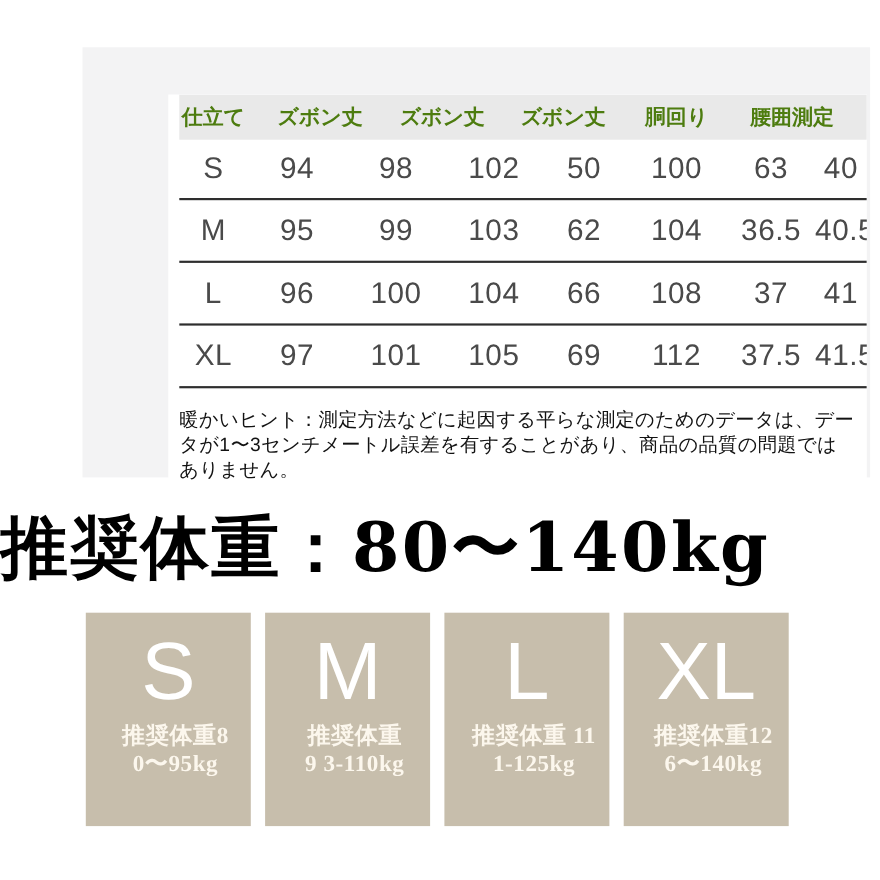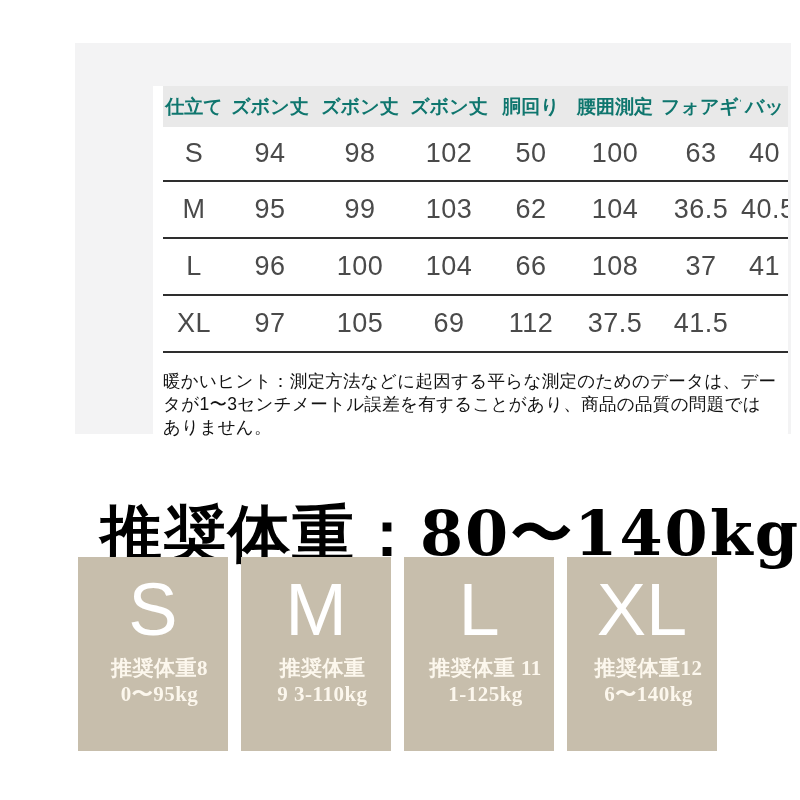--- a/index.html
+++ b/index.html
@@ -19,40 +19,40 @@
     background:#ffffff;border-radius:0 0 10px 10px;overflow:hidden;
   }
   .table-wrap{position:absolute;left:10px;top:0;width:625px;}
   .grid-row{
     display:grid;
     grid-template-columns:62px 90px 90px 88px 76px 92px 80px 47px;
     align-items:center;text-align:center;
   }
   .thead{
     height:41px;background:#e9e9e9;
-    font-size:19px;font-weight:600;color:#0f766e;
+    font-size:19px;font-weight:600;color:#4d7c0f;
     font-family:"Liberation Serif","DejaVu Serif",serif;
+    gap:21px;
   }
   .thead .cell{white-space:nowrap;overflow:hidden;}
   .trow{
     height:55px;border-bottom:2px solid #2e2e2e;
     font-size:27px;font-weight:300;color:#4a4a4a;letter-spacing:0.5px;
   }
   .trow.first{height:53px;}
   .note{
     position:absolute;left:10px;top:284px;width:614px;
     font-size:17.5px;line-height:23px;letter-spacing:0.3px;
     color:#121212;font-weight:500;
     font-family:Liberation Sans, sans-serif;
   }
   .weight-heading{
-    position:absolute;left:0;top:456px;width:800px;text-align:right;
+    position:absolute;left:0;top:456px;width:800px;text-align:left;
     font-size:62px;font-weight:700;color:#000000;letter-spacing:2px;
     font-family:"DejaVu Serif","Liberation Serif",serif;
-    margin-top:36px;
   }
   .cards{
     position:absolute;left:78px;top:557px;width:640px;height:194px;
     display:flex;gap:13px;
   }
   .size-card{
     width:150px;height:194px;background:#c7beac;
     text-align:center;color:#ffffff;flex:0 0 auto;
   }
   .size-card .letter{
@@ -113,20 +113,21 @@
         <div>104</div>
         <div>66</div>
         <div>108</div>
         <div>37</div>
         <div>41</div>
       </div>
 
       <div class="grid-row trow">
         <div>XL</div>
         <div>97</div>
+        <div>101</div>
         <div>105</div>
         <div>69</div>
         <div>112</div>
         <div>37.5</div>
         <div>41.5</div>
       </div>
 
     </div>
 
     <div class="note">暖かいヒント：測定方法などに起因する平らな測定のためのデータは、データが1〜3センチメートル誤差を有することがあり、商品の品質の問題ではありません。</div>

